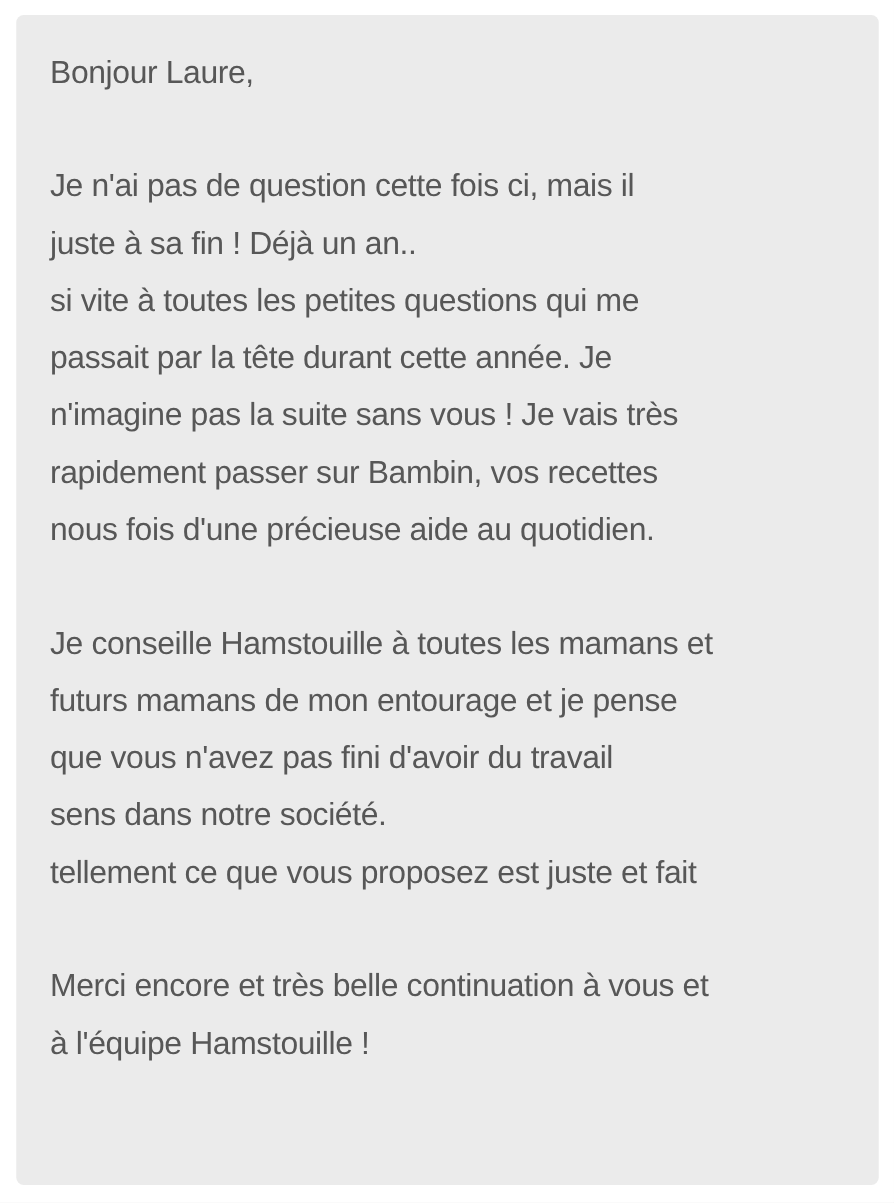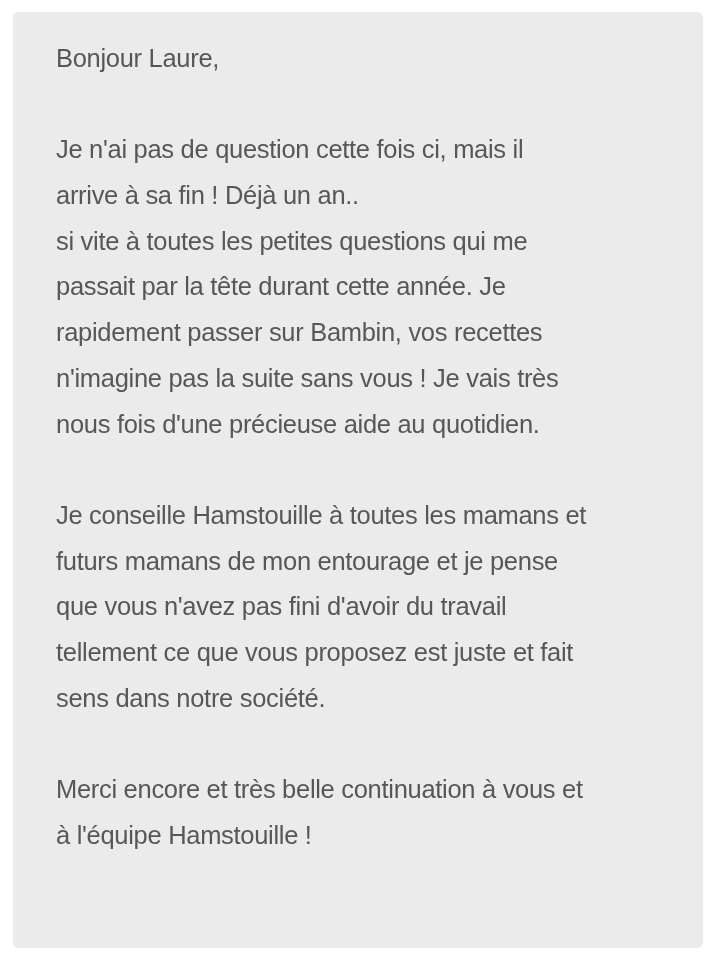--- a/index.html
+++ b/index.html
@@ -12,21 +12,21 @@
     }
     .message-card {
       position: absolute;
       left: 13px;
       top: 12px;
       width: 690px;
       height: 936px;
       background: #ebebeb;
       border-radius: 6px;
       box-sizing: border-box;
-      padding: 24px 20px 0 43px;
+      padding: 24px 20px 0 27px;
     }
     .message-text {
       font-family: "Liberation Sans", "DejaVu Sans", sans-serif;
       font-size: 25.5px;
       line-height: 45.7px;
       color: #575757;
       letter-spacing: -0.3px;
       margin: 0;
       white-space: nowrap;
     }
@@ -36,35 +36,35 @@
 </head>
 <body>
 
 <div class="message-card">
   <div class="message-text">
     <span class="line">Bonjour Laure,</span>
     <span class="blank"></span>
 
     <div>
       <span class="line">Je n'ai pas de question cette fois ci, mais il</span>
-      <span class="line">arrive à sa fin ! Déjà un an..</span>
+      <span class="line">juste à sa fin ! Déjà un an..</span>
       <span class="line">si vite à toutes les petites questions qui me</span>
       <span class="line">passait par la tête durant cette année. Je</span>
+      <span class="line">n'imagine pas la suite sans vous ! Je vais très</span>
       <span class="line">rapidement passer sur Bambin, vos recettes</span>
-      <span class="line">n'imagine pas la suite sans vous ! Je vais très</span>
       <span class="line">nous fois d'une précieuse aide au quotidien.</span>
     </div>
     <span class="blank"></span>
 
     <div>
       <span class="line">Je conseille Hamstouille à toutes les mamans et</span>
       <span class="line">futurs mamans de mon entourage et je pense</span>
       <span class="line">que vous n'avez pas fini d'avoir du travail</span>
+      <span class="line">sens dans notre société.</span>
       <span class="line">tellement ce que vous proposez est juste et fait</span>
-      <span class="line">sens dans notre société.</span>
     </div>
     <span class="blank"></span>
 
     <div>
       <span class="line">Merci encore et très belle continuation à vous et</span>
       <span class="line">à l'équipe Hamstouille !</span>
     </div>
   </div>
 </div>
 

